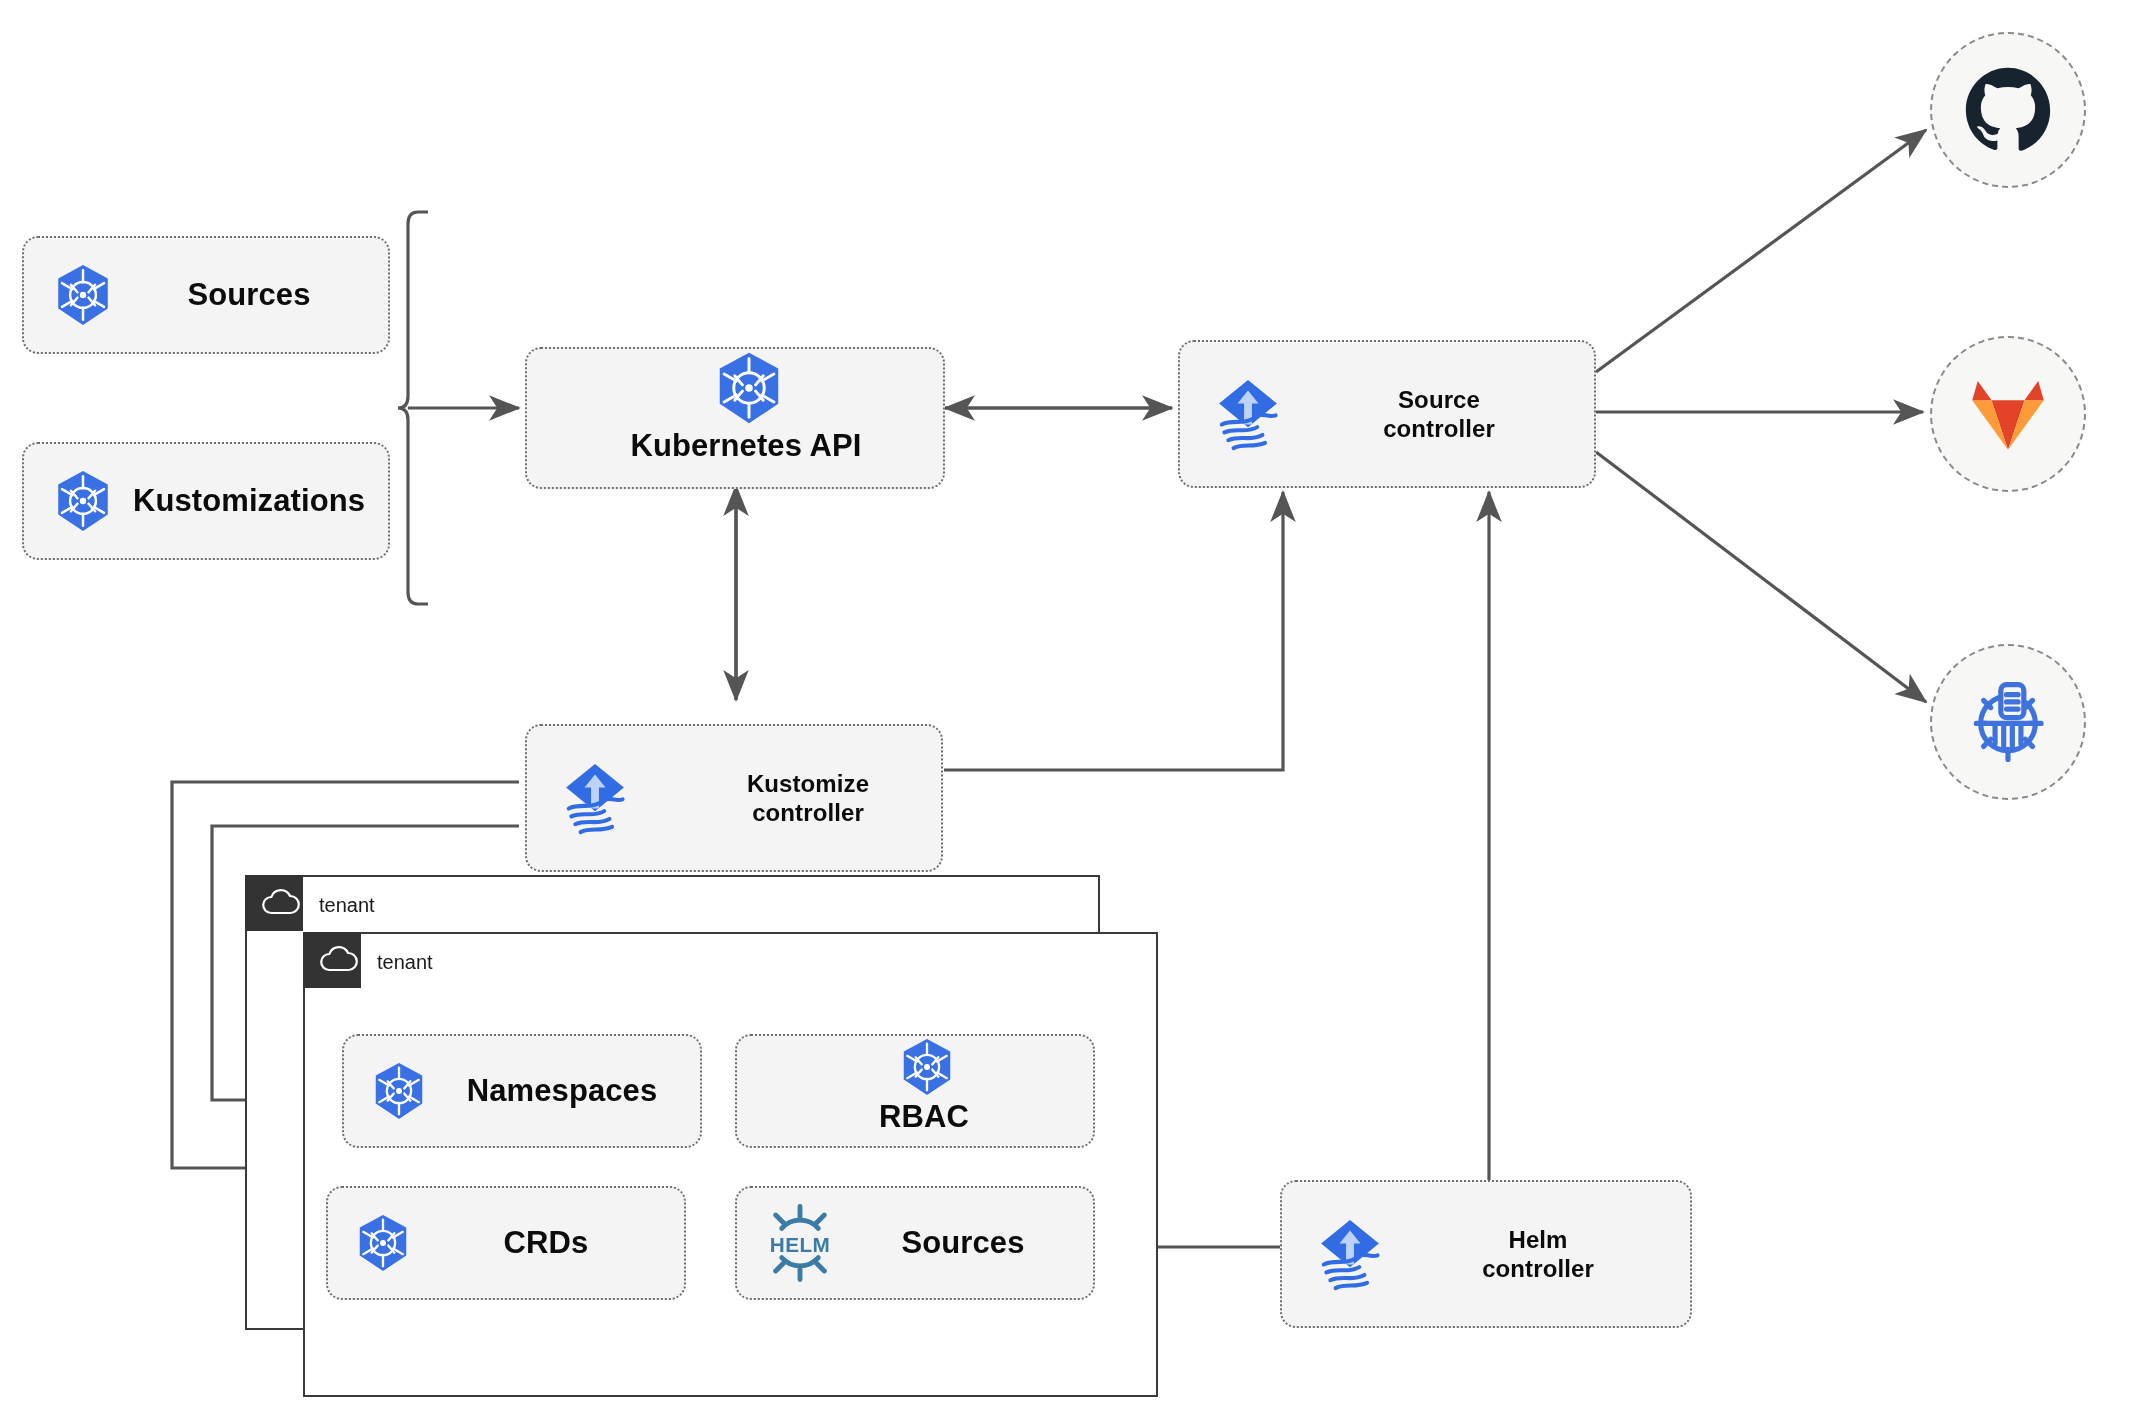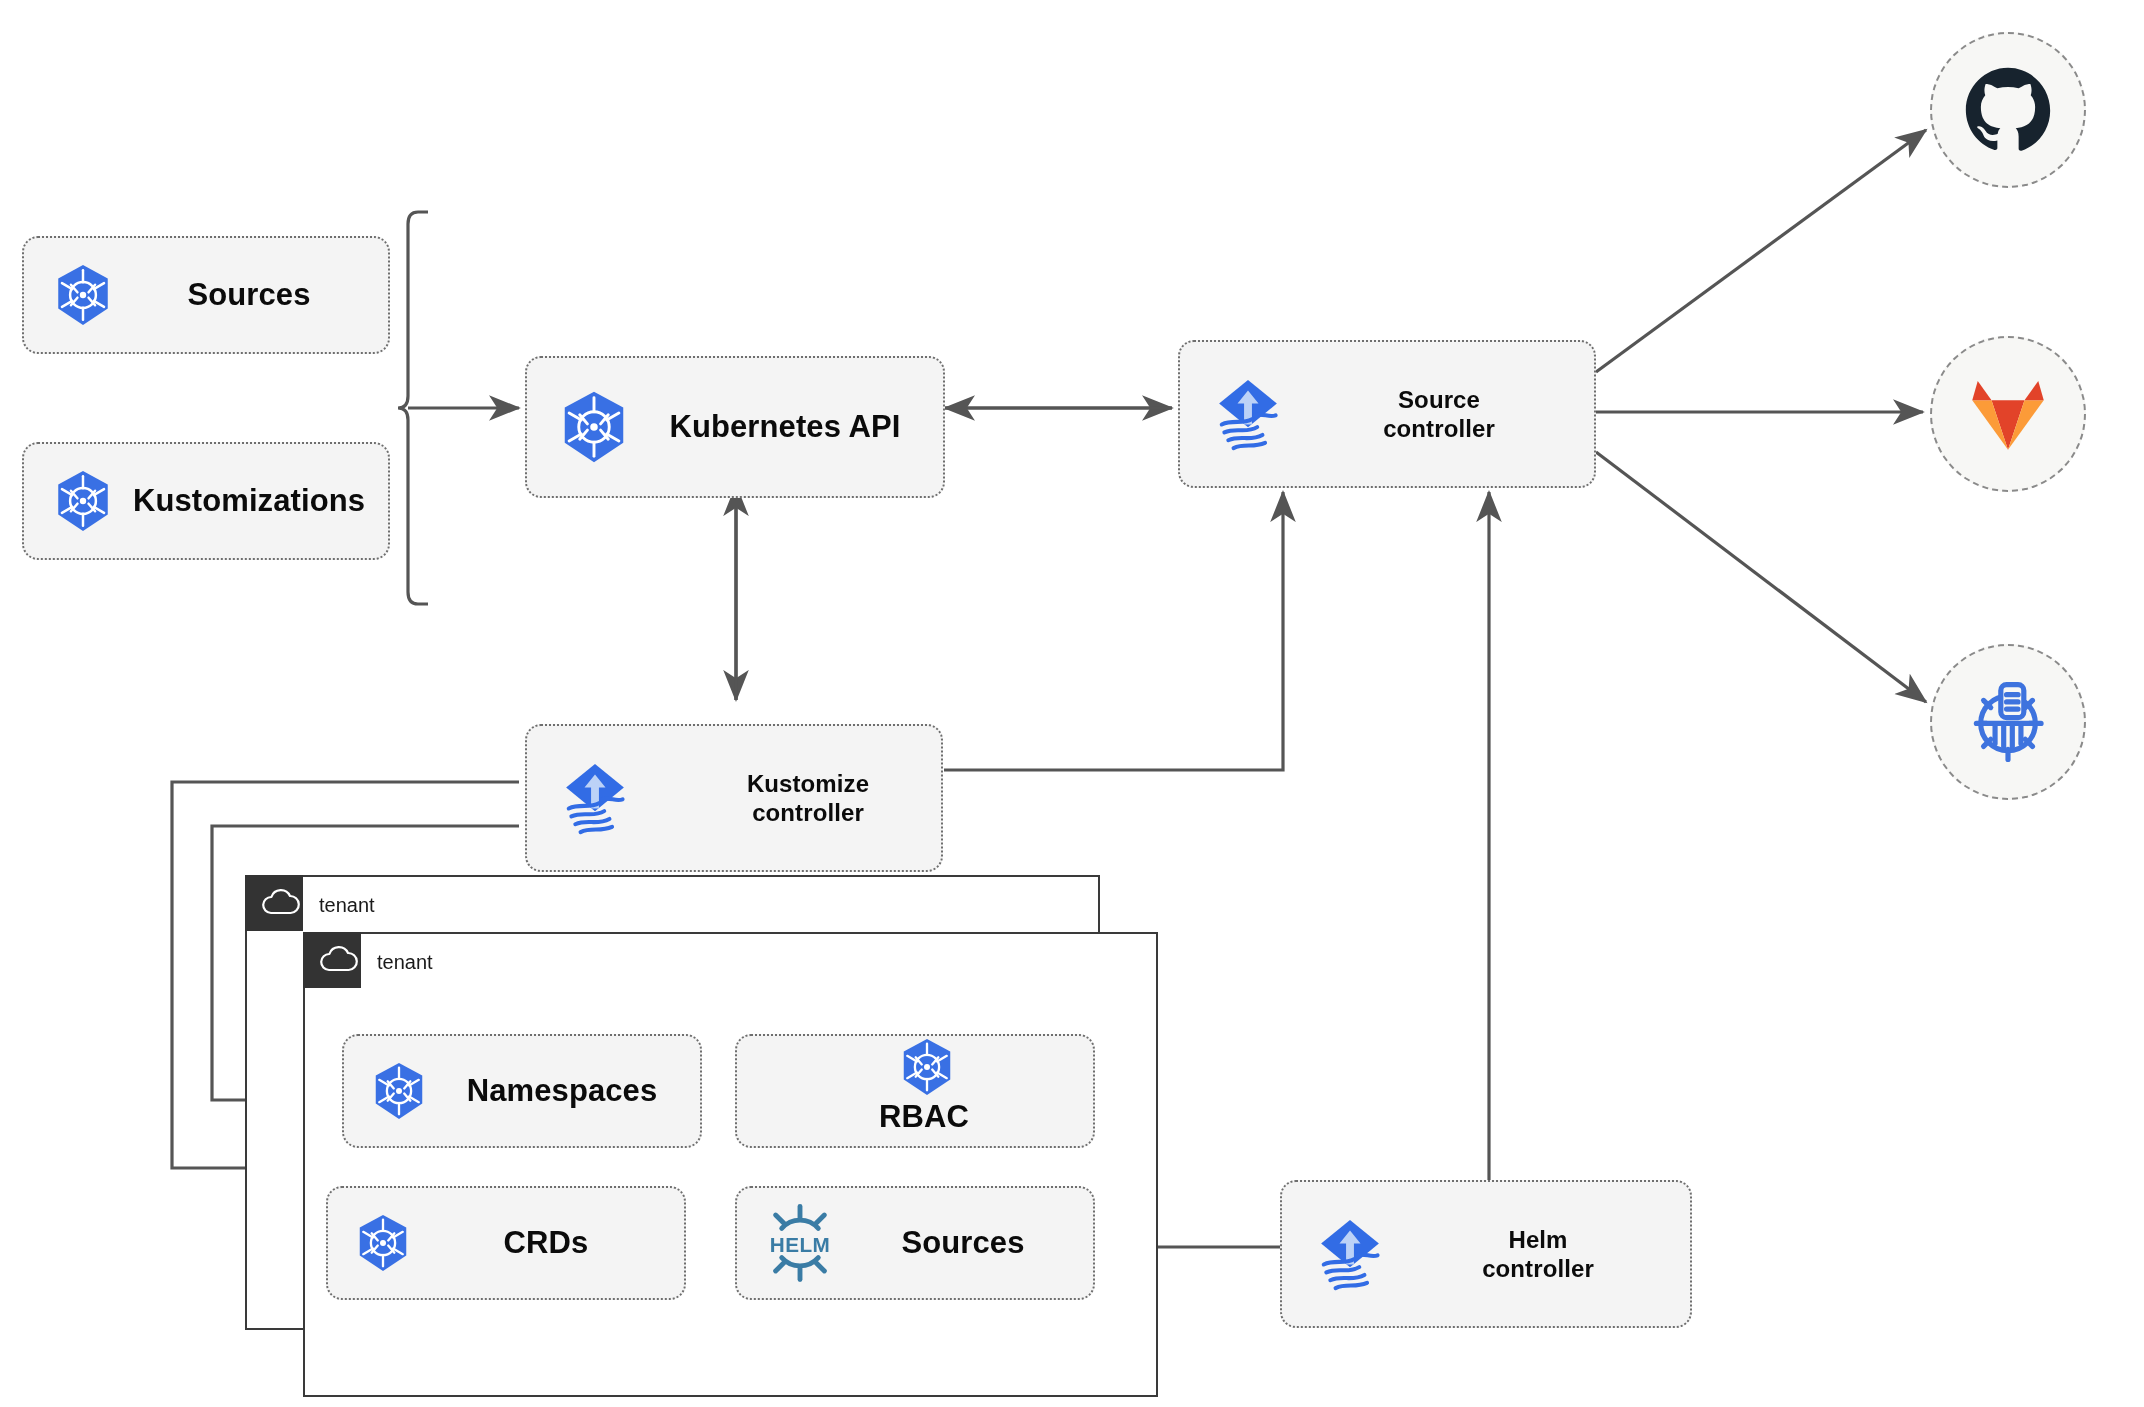--- a/index.html
+++ b/index.html
@@ -147,21 +147,21 @@
           <line x1="20.3" y1="22" x2="26.6" y2="29.4"></line>
           <line x1="43.7" y1="22" x2="37.4" y2="29.4"></line>
           <line x1="20.3" y1="42" x2="26.6" y2="34.6"></line>
           <line x1="43.7" y1="42" x2="37.4" y2="34.6"></line>
         </g>
       </svg>
     </span>
     <span class="lbl">Kustomizations</span>
   </div>
 
-  <div class="node" style="left:525px;top:356px;width:420px;height:142px;padding-left:28px;">
+  <div class="node" style="left:525px;top:347px;width:420px;height:142px;padding-left:28px;flex-direction:column;">
     <span class="ico">
       <svg class="k8s" width="78" height="78" viewBox="0 0 64 64">
         <polygon points="32,3 56,16 56,45 32,61 8,45 8,16" fill="#3970E4"></polygon>
         <g fill="none" stroke="#ffffff" stroke-width="2.4" stroke-linecap="round">
           <circle cx="32" cy="32" r="12.5"></circle>
           <circle cx="32" cy="32" r="3.1" fill="#ffffff" stroke="none"></circle>
           <line x1="32" y1="8" x2="32" y2="19.6"></line>
           <line x1="32" y1="44.4" x2="32" y2="56"></line>
           <line x1="11.6" y1="20.5" x2="21.6" y2="26.3"></line>
           <line x1="42.4" y1="37.7" x2="52.4" y2="43.5"></line>

